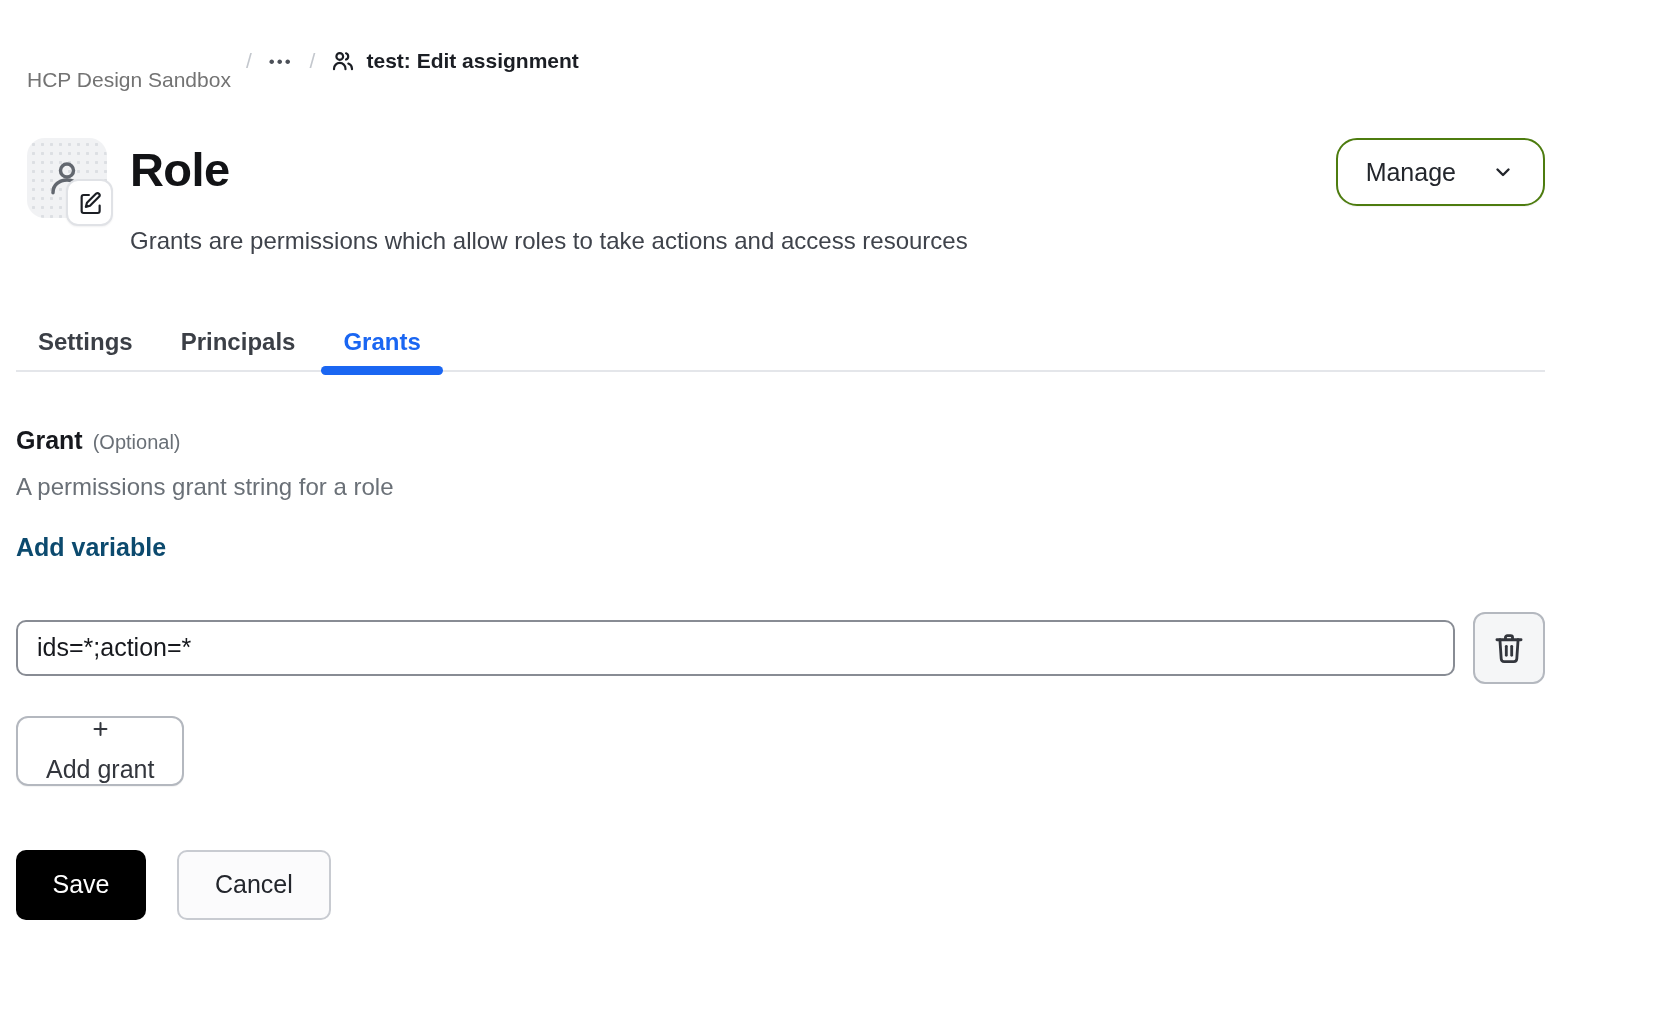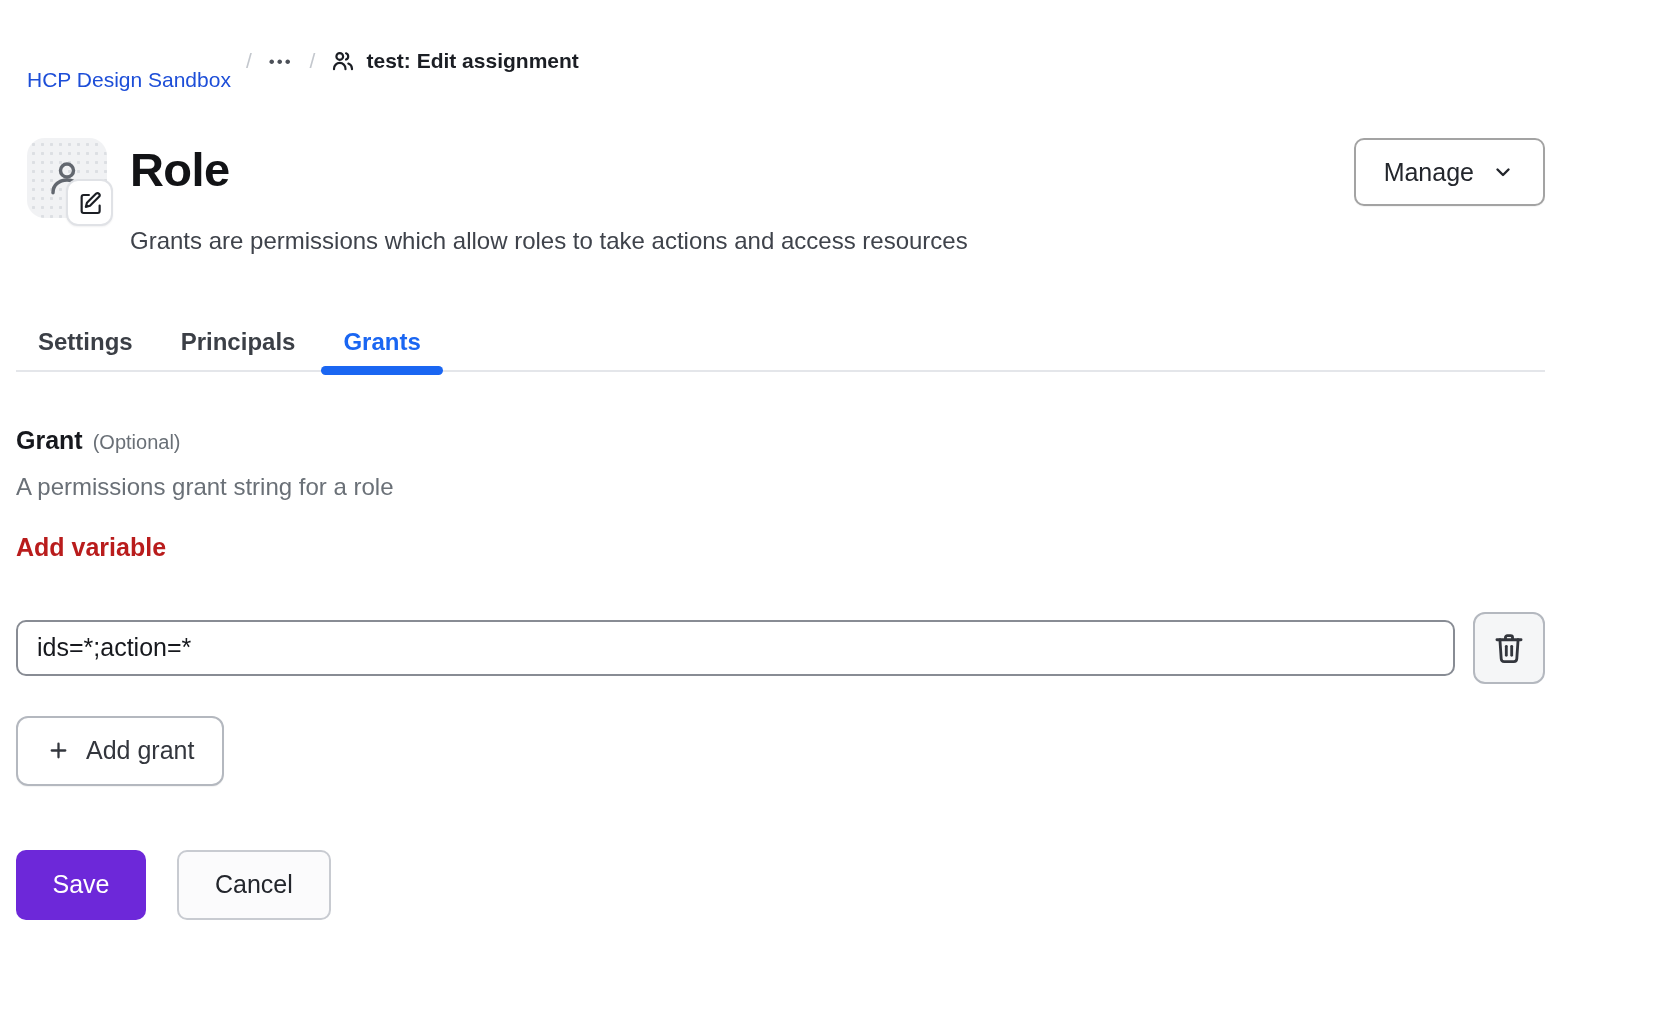--- a/index.html
+++ b/index.html
@@ -3,21 +3,21 @@
 <meta charset="utf-8">
 <style>
   * { box-sizing: border-box; margin: 0; padding: 0; }
   html, body { width: 1672px; height: 1010px; background: #ffffff; overflow: hidden; }
   body { font-family: "Liberation Sans", "DejaVu Sans", sans-serif; color: #16181d; }
 
   .page { padding: 30px 127px 0 16px; }
 
   
   .breadcrumb { margin-left: 11px; display: flex; align-items: center; gap: 15px; font-size: 21px; }
-  .crumb-org { color: #1d4ed8; text-decoration: none; cursor: pointer; margin-top: 38px; }
+  .crumb-org { color: #737373; text-decoration: none; cursor: pointer; margin-top: 38px; }
   .crumb-sep { color: #c3c7cd; font-size: 21px; }
   .crumb-ellipsis { background: none; border: none; color: #4c5058; font-size: 17px; letter-spacing: 2px; cursor: pointer; padding: 0 2px; line-height: 1; }
   .crumb-current { display: flex; align-items: center; gap: 10px; color: #1b1e24; font-weight: 700; }
   .crumb-current svg { width: 26px; height: 26px; }
 
   
   .header { margin: 46px 0 0 11px; display: flex; align-items: flex-start; }
   .avatar-wrap { position: relative; width: 80px; height: 80px; margin-right: 23px; flex: none; }
   .avatar { width: 80px; height: 80px; border-radius: 18px; background-color: #f1f2f4;
             background-image: radial-gradient(#dcdfe3 1.4px, transparent 1.5px);
@@ -25,59 +25,59 @@
             display: flex; align-items: center; justify-content: center; }
   .avatar svg { width: 46px; height: 46px; color: #62676f; }
   .edit-badge { position: absolute; right: -6px; bottom: -8px; width: 47px; height: 47px;
                 background: #ffffff; border: 2px solid #e0e2e6; border-radius: 12px;
                 display: flex; align-items: center; justify-content: center; cursor: pointer;
                 box-shadow: 0 1px 2px rgba(20,22,28,0.06); }
   .edit-badge svg { width: 26px; height: 26px; color: #1b1e24; }
   .title-block { flex: 1; min-width: 0; }
   .page-title { font-size: 47px; font-weight: 700; color: #121316; letter-spacing: -0.6px; margin-top: 5px; line-height: 1.15; }
   .page-subtitle { margin-top: 30px; font-size: 24px; color: #3f434b; line-height: 1.2; }
-  .manage-btn { margin-left: auto; flex: none; display: flex; align-items: center; gap: 17px;
-                height: 68px; padding: 0 28px; background: #ffffff; border: 2px solid #a3a3a3;
-                border-radius: 10px; font-family: inherit; font-size: 25px; font-weight: 500; color: #23262c;
+  .manage-btn { margin-left: auto; flex: none; display: flex; align-items: center; gap: 35px;
+                height: 68px; padding: 0 28px; background: #ffffff; border: 2px solid #4d7c0f;
+                border-radius: 21px; font-family: inherit; font-size: 25px; font-weight: 500; color: #23262c;
                 cursor: pointer; box-shadow: 0 1px 1px rgba(20,22,28,0.05); }
   .manage-btn svg { width: 24px; height: 24px; color: #23262c; }
 
   
   .tabs { margin-top: 60px; display: flex; gap: 4px; border-bottom: 2px solid #e4e6ea; }
   .tab { position: relative; background: none; border: none; padding: 12px 22px 14px;
          font-family: inherit; font-size: 24px; font-weight: 600; color: #3b3f46; cursor: pointer; }
   .tab.active { color: #1a66f2; }
   .tab.active::after { content: ""; position: absolute; left: 0; right: 0; bottom: -5px;
                        height: 9px; border-radius: 5px; background: #1a66f2; }
 
   
   .panel { margin-top: 0; }
   .field-label { margin-top: 54px; font-size: 25px; display: flex; align-items: baseline; gap: 10px; }
   .label-strong { font-weight: 700; color: #16181d; }
   .label-optional { color: #6a7077; font-size: 20px; }
   .helper-text { margin-top: 18px; font-size: 24px; color: #6a7077; }
-  .add-variable { margin-top: 32px; font-size: 25px; font-weight: 700; color: #b91c1c; }
+  .add-variable { margin-top: 32px; font-size: 25px; font-weight: 700; color: #0c4a6e; }
 
   .grant-row { display: flex; align-items: center; gap: 18px; }
   .grant-row.first { margin-top: 50px; }
   .grant-row + .grant-row { margin-top: 34px; }
   .grant-input { flex: 1; height: 56px; border: 2px solid #888c94; border-radius: 10px;
                  font-family: inherit; font-size: 25px; color: #16181d; padding: 0 19px; background: #fff; }
   .trash-btn { flex: none; width: 72px; height: 72px; background: #f5f6f7; border: 2px solid #b4b8bf;
                border-radius: 12px; display: flex; align-items: center; justify-content: center; cursor: pointer; }
   .trash-btn svg { width: 34px; height: 34px; color: #33363d; }
 
   .add-grant-btn { margin-top: 32px; display: inline-flex; align-items: center; gap: 15px;
                    height: 70px; padding: 0 28px; background: #ffffff; border: 2px solid #b4b8bf;
                    border-radius: 12px; font-family: inherit; font-size: 25px; font-weight: 500; color: #33363d;
-                   cursor: pointer; box-shadow: 0 1px 1px rgba(20,22,28,0.05); }
+                   cursor: pointer; box-shadow: 0 1px 1px rgba(20,22,28,0.05); flex-direction: column; }
   .add-grant-btn svg { width: 25px; height: 25px; color: #33363d; }
 
   .actions { margin-top: 64px; display: flex; align-items: center; gap: 31px; }
-  .save-btn { height: 70px; min-width: 130px; padding: 0 32px; background: #6d28d9; color: #ffffff;
+  .save-btn { height: 70px; min-width: 130px; padding: 0 32px; background: #000000; color: #ffffff;
               border: none; border-radius: 10px; font-family: inherit; font-size: 25px; font-weight: 500; cursor: pointer; }
   .cancel-btn { height: 70px; padding: 0 36px; background: #fbfbfc; color: #23262c;
                 border: 2px solid #c8cbd1; border-radius: 10px; font-family: inherit; font-size: 25px;
                 font-weight: 500; cursor: pointer; text-align: right; }
 </style>
 </head>
 <body>
 
 <div class="page">
 

